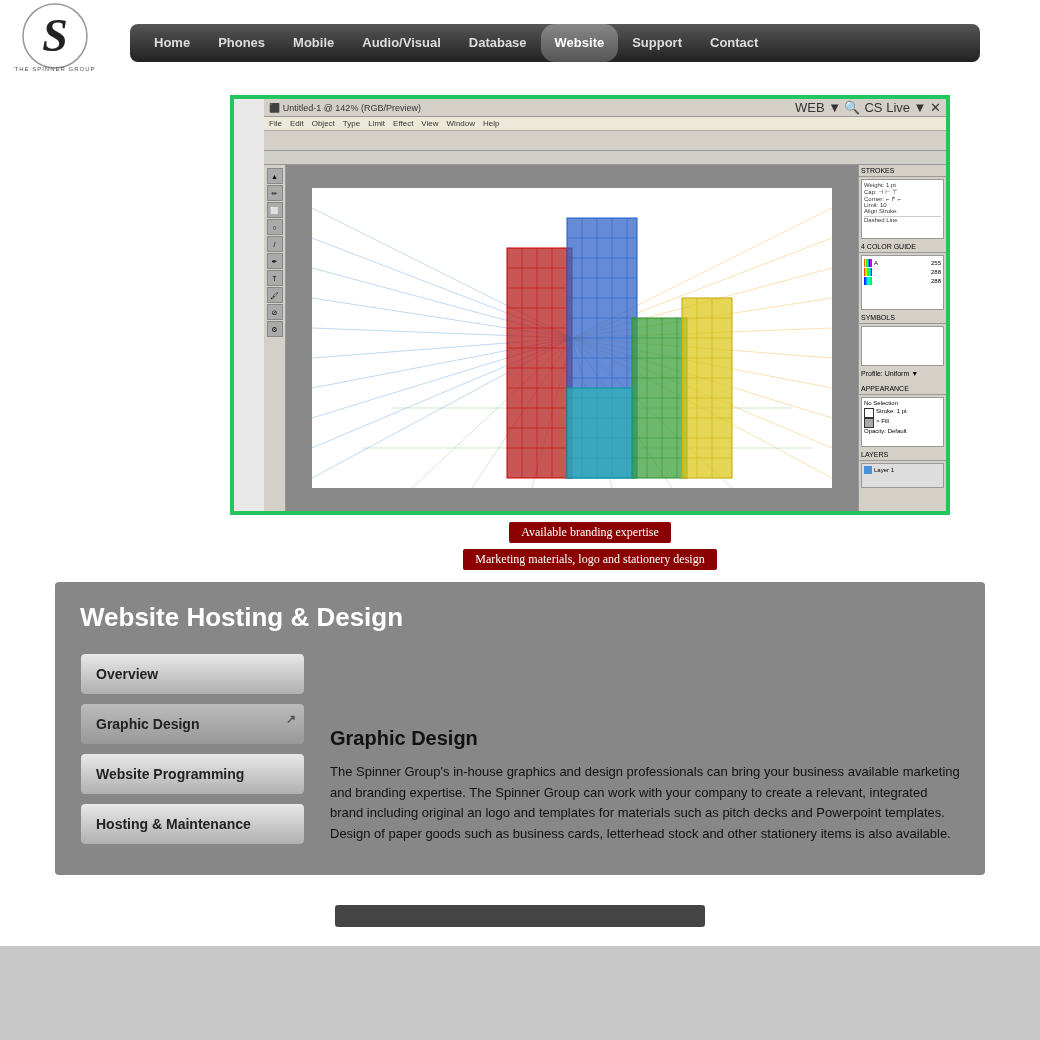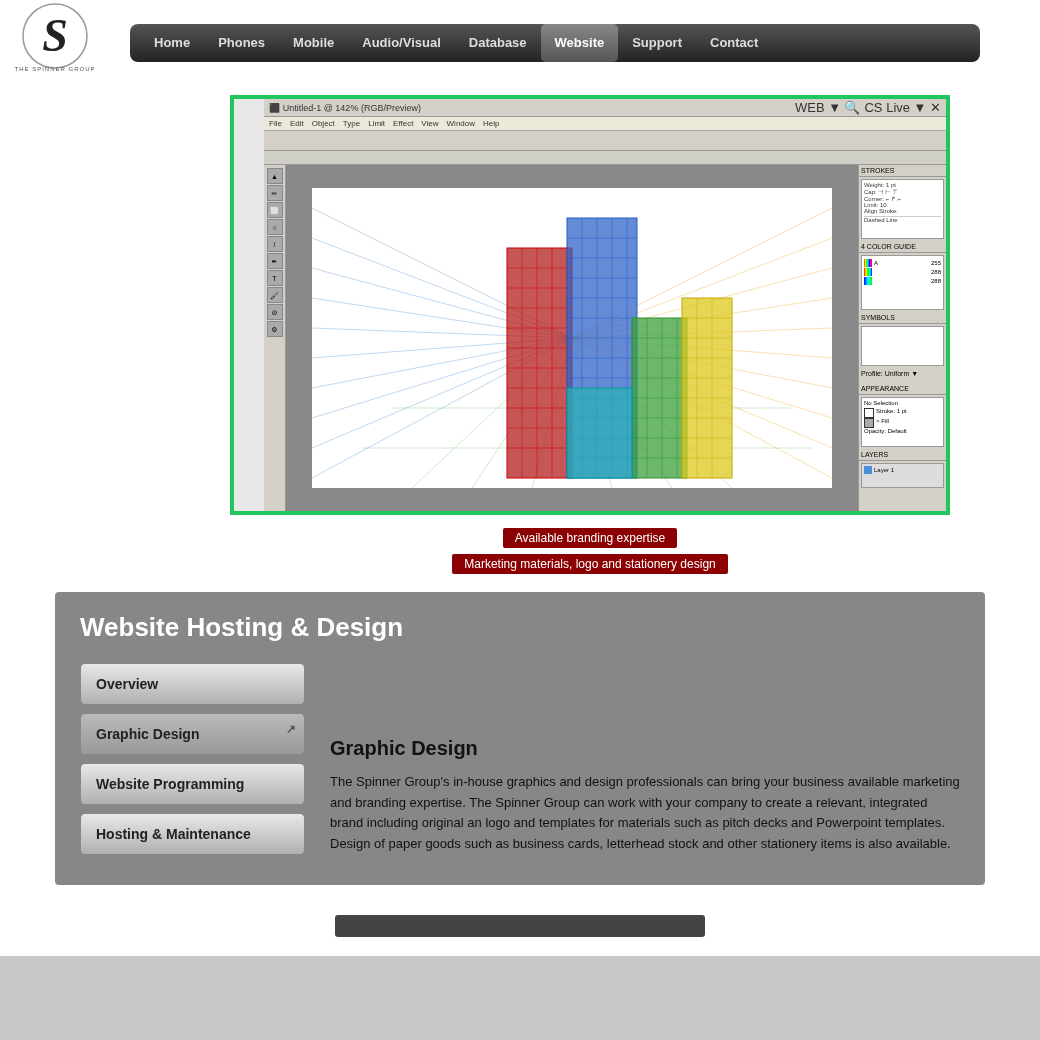--- a/index.html
+++ b/index.html
@@ -42,21 +42,21 @@
       text-decoration: none;
       font-size: 13px;
       padding: 0 14px;
       height: 38px;
       line-height: 38px;
       display: inline-block;
       font-weight: bold;
     }
     nav a.active {
       background: linear-gradient(to bottom, #888, #555);
-      border-radius: 5px;
+      border-radius: 14px;
       color: #fff;
     }
 
     
     .main-content {
       padding: 10px 60px 0 200px;
       background: #fff;
     }
 
     
@@ -150,22 +150,23 @@
       background: #d4d0c8;
       height: 14px;
       border-top: 1px solid #999;
       font-size: 7px;
       padding: 2px 5px;
     }
 
     
     .screenshot-links {
       text-align: center;
-      padding: 10px 0;
+      padding: 4px 0;
       background: #fff;
+      font-family: Liberation Serif, serif;
     }
     .screenshot-links a {
       display: inline-block;
       background: #8b0000;
       color: #fff;
       font-size: 12px;
       padding: 3px 12px;
       margin: 3px 0;
       text-decoration: none;
       border-radius: 2px;

